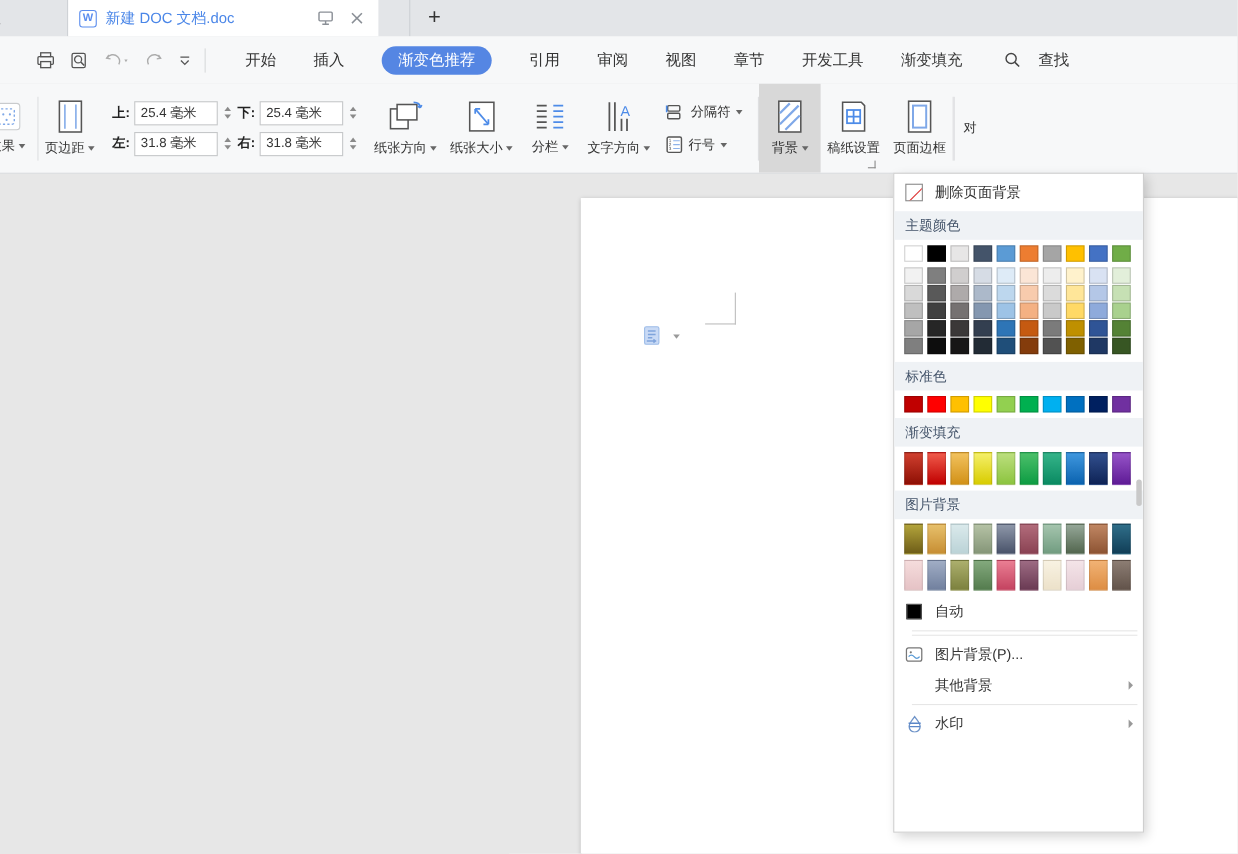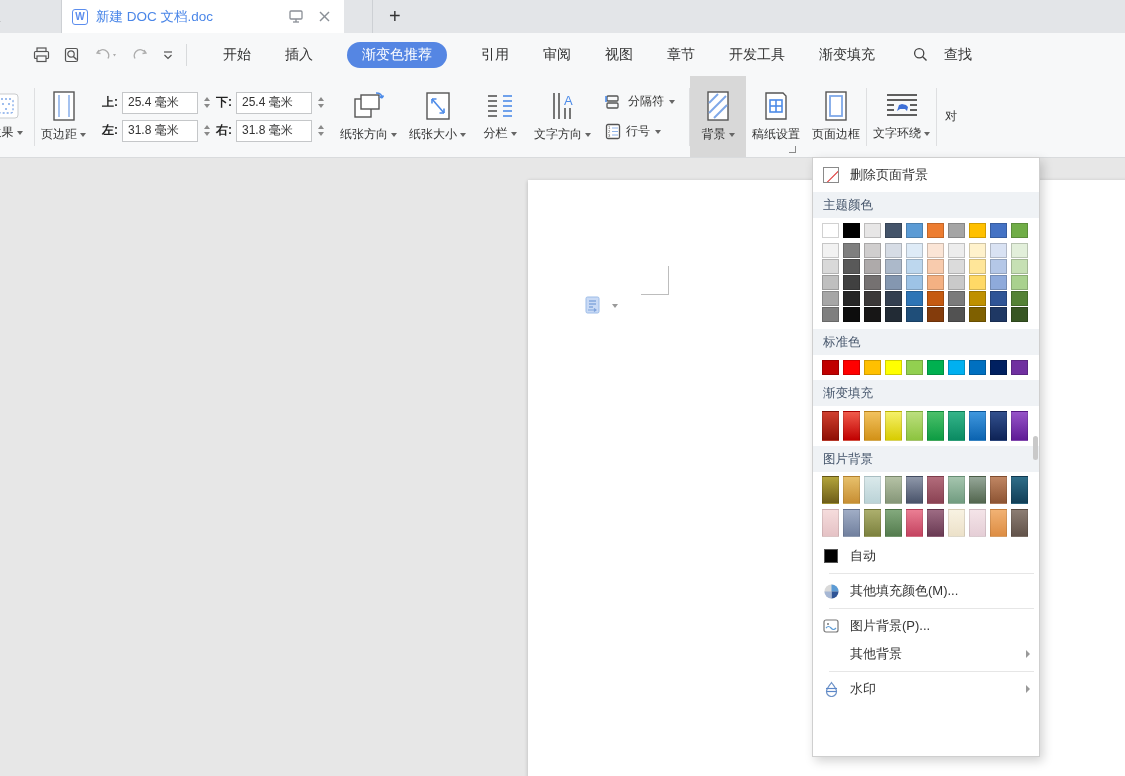--- a/index.html
+++ b/index.html
@@ -347,38 +347,20 @@
     <div class="tbtn">
       <svg width="24" height="30" viewBox="0 0 24 30">
           <rect x="2" y="1" width="20" height="28" fill="#fff" stroke="#555" stroke-width="1.4"></rect>
           <rect x="6" y="5" width="12" height="20" fill="none" stroke="#7FA8E8" stroke-width="1.8"></rect>
         </svg>
       <span class="lbl">
           <span>页面边框</span>
         </span>
     </div>
     <span class="tsep"></span>
-    <div class="tbtn">
-      <svg width="34" height="28" viewBox="0 0 34 28">
-          <g stroke="#444" stroke-width="1.7">
-            <line x1="2" y1="3" x2="32" y2="3"></line>
-            <line x1="2" y1="8" x2="32" y2="8"></line>
-            <line x1="2" y1="13" x2="9" y2="13"></line>
-            <line x1="25" y1="13" x2="32" y2="13"></line>
-            <line x1="2" y1="18" x2="9" y2="18"></line>
-            <line x1="25" y1="18" x2="32" y2="18"></line>
-            <line x1="2" y1="23" x2="32" y2="23"></line>
-          </g>
-          <path d="M12 19 l2 -6 l3 -1 l4 1 l2 2 l-1 4 l-2 -2 l-5 0 z" fill="#3D6FD6"></path>
-        </svg>
-      <span class="lbl">
-          <span>文字环绕</span>
-          <span class="caret"></span>
-        </span>
-    </div>
     <span class="tsep"></span>
     <div class="partialR">
       <span>对</span>
     </div>
   </div>
   <div class="launcher"></div>
 
   <div class="docarea">
     <div class="page">
       <div class="cornermark"></div>
@@ -535,31 +517,20 @@
         <div class="sw" style="background: linear-gradient(rgb(140, 125, 115), rgb(98, 83, 74));"></div>
       </div>
 
     <div class="menu-item">
       <span class="icon-cell">
           <span class="autoswatch"></span>
         </span>
       <span>自动</span>
     </div>
     <div class="mdiv"></div>
-    <div class="menu-item">
-      <span class="icon-cell">
-        <svg width="15" height="15" viewBox="0 0 15 15">
-            <circle cx="7.5" cy="7.5" r="7" fill="#D9D9D9"></circle>
-            <path d="M7.5 7.5 L7.5 0.5 A7 7 0 0 1 14.5 7.5 Z" fill="#5B9BD5"></path>
-            <path d="M7.5 7.5 L14.5 7.5 A7 7 0 0 1 7.5 14.5 Z" fill="#2F5496"></path>
-            <path d="M7.5 7.5 L7.5 14.5 A7 7 0 0 1 0.5 7.5 Z" fill="#A6B7D4"></path>
-          </svg>
-      </span>
-      <span>其他填充颜色(M)...</span>
-    </div>
     <div class="mdiv"></div>
     <div class="menu-item">
       <span class="icon-cell">
         <svg width="16" height="14" viewBox="0 0 16 14">
             <rect x="1" y="1" width="14" height="12" rx="2" fill="none" stroke="#777" stroke-width="1.2"></rect>
             <path d="M3 9 q2.5 -3 5 0 t5 0" fill="none" stroke="#5B9BD5" stroke-width="1.2"></path>
             <circle cx="5" cy="5" r="1" fill="#777"></circle>
           </svg>
       </span>
       <span>图片背景(P)...</span>

